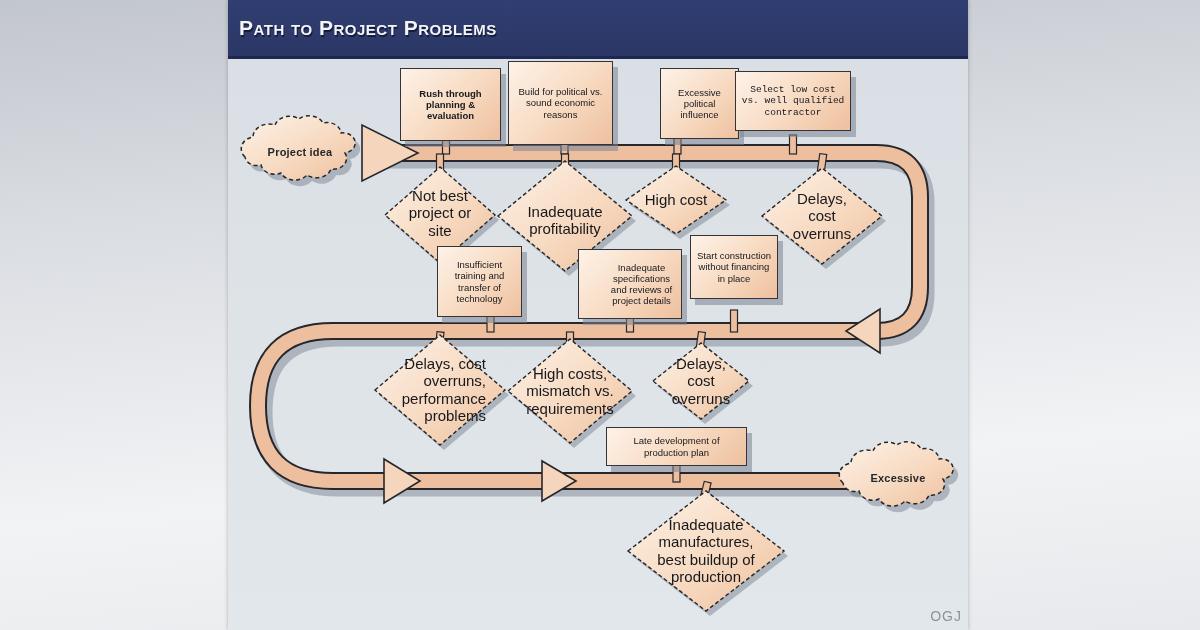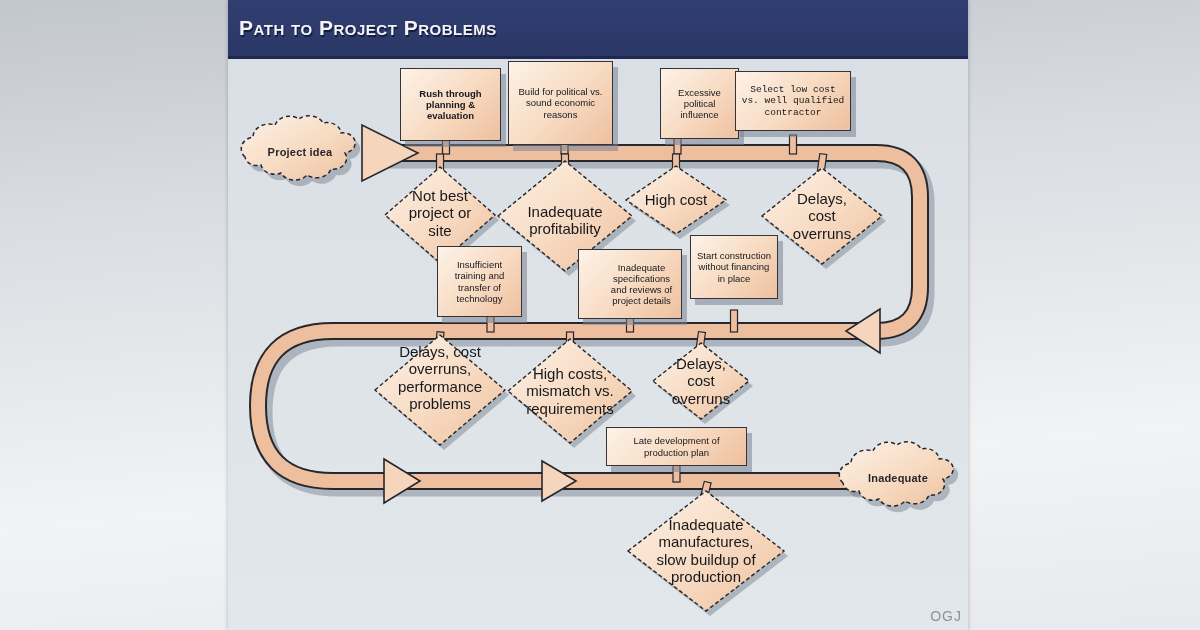--- a/index.html
+++ b/index.html
@@ -144,35 +144,35 @@
         <use href="#cloudShape" transform="translate(77,158)" fill="rgba(122,132,145,.5)"></use>
         <use href="#cloudShape" transform="translate(72,152)" fill="url(#gPeach)" stroke="#26272c" stroke-width="1.5" stroke-dasharray="4 3"></use>
       </g>
       <g>
         <use href="#cloudShape" transform="translate(675,484)" fill="rgba(122,132,145,.5)"></use>
         <use href="#cloudShape" transform="translate(670,478)" fill="url(#gPeach)" stroke="#26272c" stroke-width="1.5" stroke-dasharray="4 3"></use>
       </g>
     </svg>
 
     <div class="cloud-label" style="left:72px;top:152px;">Project idea</div>
-    <div class="cloud-label" style="left:670px;top:478px;">Inadequate</div>
+    <div class="cloud-label" style="left:670px;top:478px;">Excessive</div>
 
     <div class="cause-box" style="left:172px;top:68px;width:101px;height:73px;font-weight:bold;">Rush through planning &amp; evaluation</div>
     <div class="cause-box" style="left:280px;top:61px;width:105px;height:84px;">Build for political vs. sound economic reasons</div>
     <div class="cause-box" style="left:410px;top:68px;width:79px;height:71px;margin-left:22px;">Excessive political influence</div>
     <div class="cause-box" style="left:507px;top:71px;width:116px;height:60px;font-family:Liberation Mono, monospace;">Select low cost vs. well qualified contractor</div>
     <div class="cause-box" style="left:209px;top:246px;width:85px;height:71px;">Insufficient training and transfer of technology</div>
     <div class="cause-box" style="left:350px;top:249px;width:104px;height:70px;padding-left:26px;">Inadequate specifications and reviews of project details</div>
     <div class="cause-box" style="left:462px;top:235px;width:88px;height:64px;">Start construction without financing in place</div>
     <div class="cause-box" style="left:378px;top:427px;width:141px;height:39px;">Late development of production plan</div>
 
     <div class="node-label" style="left:212px;top:213px;width:76px;">Not best project or site</div>
     <div class="node-label" style="left:337px;top:220px;width:86px;">Inadequate profitability</div>
     <div class="node-label" style="left:448px;top:200px;width:80px;">High cost</div>
     <div class="node-label" style="left:594px;top:216px;width:80px;">Delays, cost overruns</div>
-    <div class="node-label" style="left:212px;top:378px;width:92px;">Delays, cost overruns, performance problems</div>
+    <div class="node-label" style="left:212px;top:390px;width:92px;text-align:right;">Delays, cost overruns, performance problems</div>
     <div class="node-label" style="left:342px;top:391px;width:88px;">High costs, mismatch vs. requirements</div>
     <div class="node-label" style="left:473px;top:381px;width:60px;">Delays, cost overruns</div>
-    <div class="node-label" style="left:478px;top:551px;width:104px;">Inadequate manufactures, slow buildup of production</div>
+    <div class="node-label" style="left:478px;top:551px;width:104px;">Inadequate manufactures, best buildup of production</div>
 
     <div id="watermark">OGJ</div>
   </div>
 </div>
 
 </body></html>

